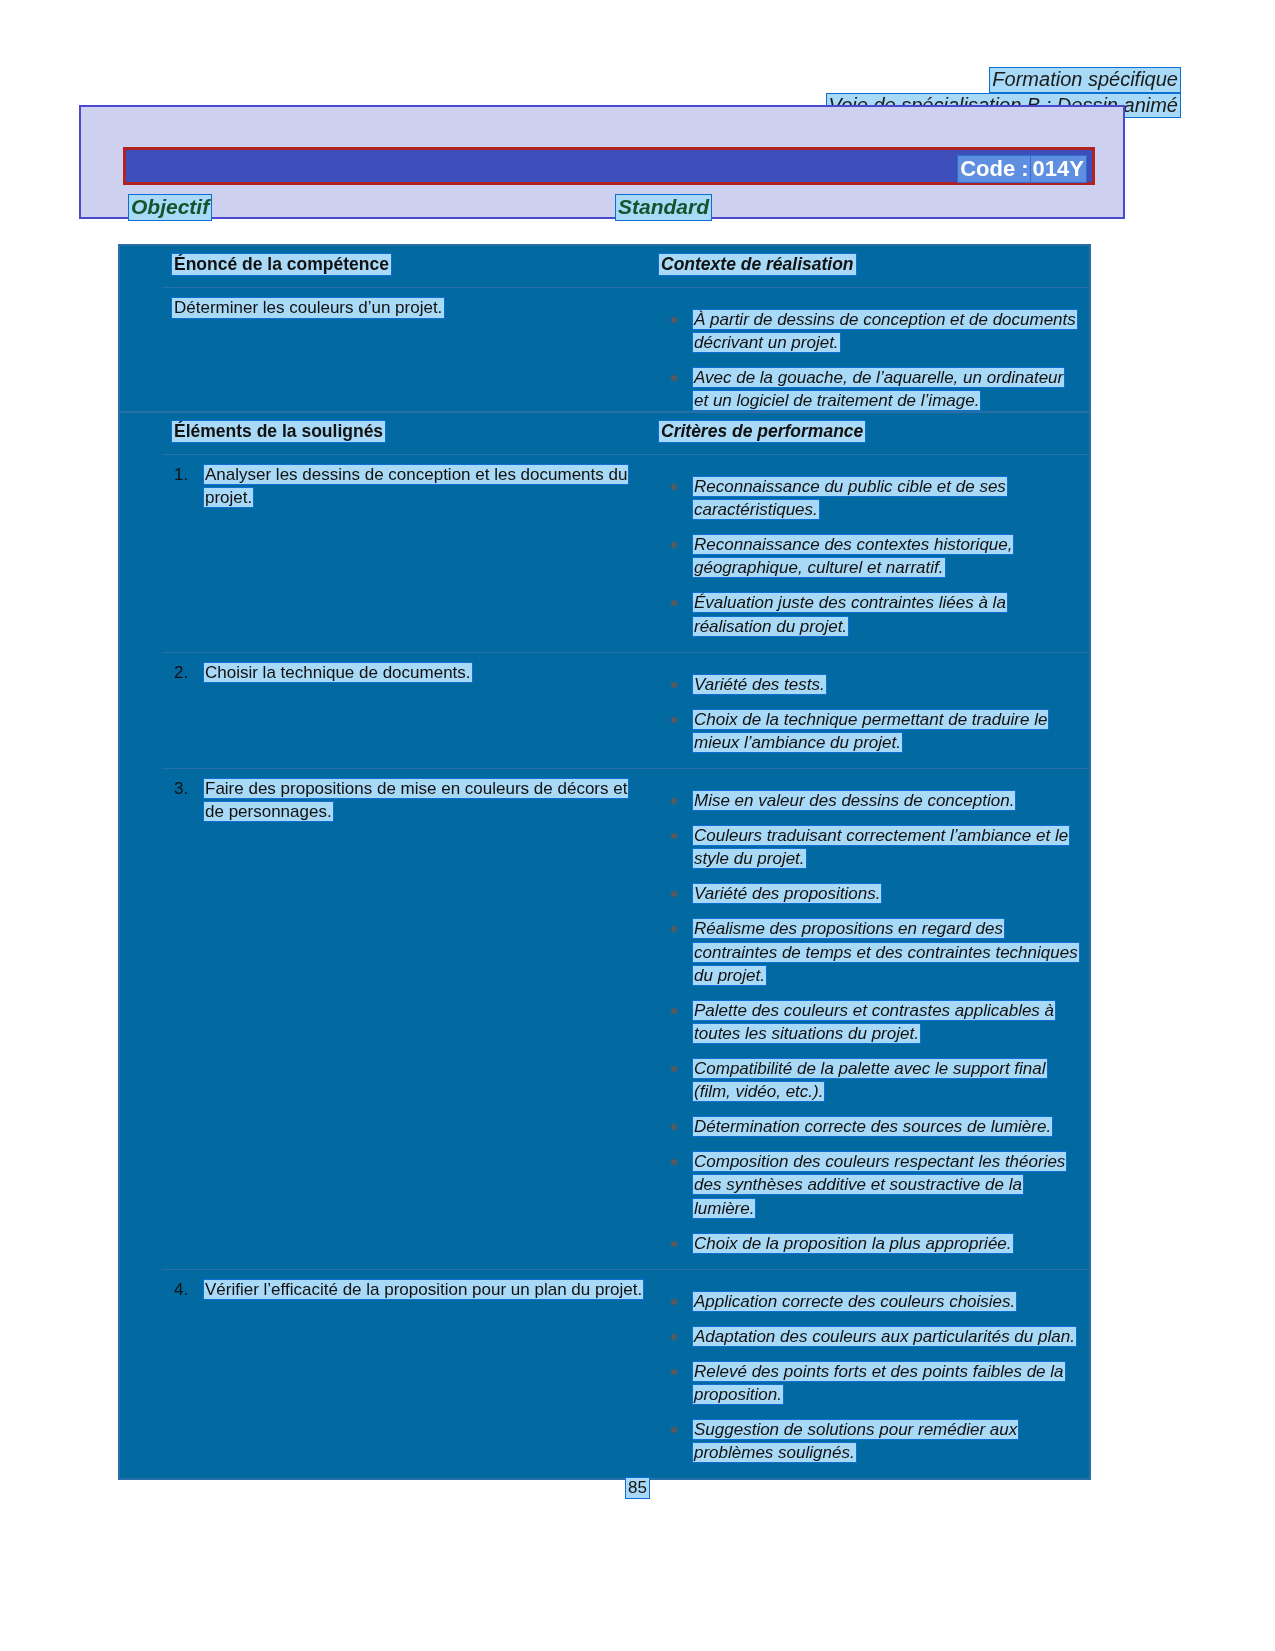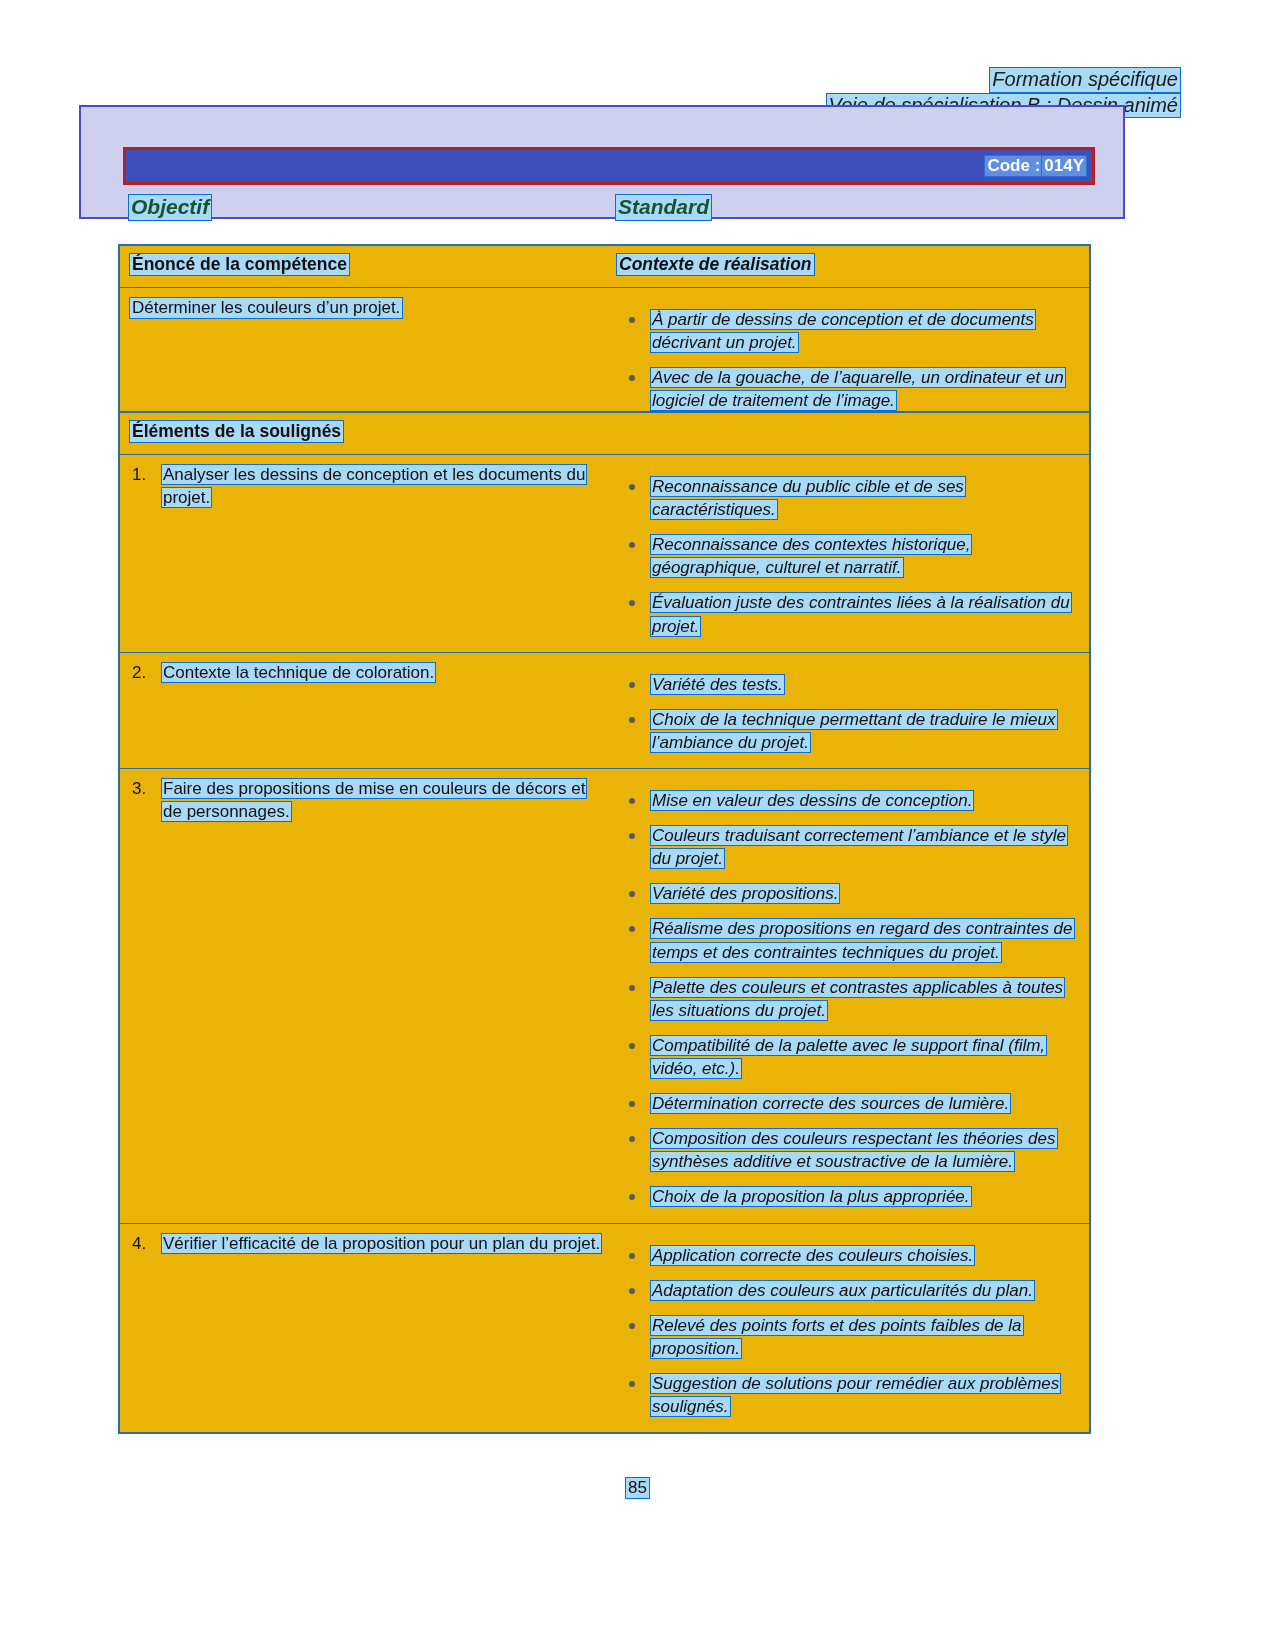--- a/index.html
+++ b/index.html
@@ -61,21 +61,21 @@
     width: 972px;
     height: 38px;
     background: #3c4fbb;
     border: 3px solid #b22222;
     box-sizing: border-box;
   }
   .code-text {
     position: absolute;
     right: 6px;
     top: 6px;
-    font-size: 17px;
+    font-size: 22px;
     font-weight: bold;
     color: #ffffff;
   }
   .code-text .hilite {
     background: #5f8fe0;
     outline: 1px solid #2f6fd0;
     color: #ffffff;
   }
   .objstd {
     position: absolute;
@@ -99,21 +99,22 @@
     color: #14532d;
   }
 
   
   .tbl {
     position: absolute;
     left: 118px;
     width: 973px;
     border: 2px solid #2a6ea8;
     box-sizing: border-box;
-    background: #eab308;
+    background: #0369a1;
+    padding-left: 42px;
   }
   #tbl-1 { top: 244px; }
   #tbl-2 { top: 411px; }
 
   .row {
     display: flex;
     border-bottom: 1px solid #2a6ea8;
   }
   .row:last-child { border-bottom: none; }
   .cell-left {
@@ -271,20 +272,25 @@
   </div>
 
   <div class="tbl" id="tbl-2">
 
     <div class="row">
       <div class="cell-left">
         <div class="hdr-text">
           <span class="hilite">Éléments de la soulignés</span>
         </div>
       </div>
+      <div class="cell-right">
+        <div class="hdr-text">
+          <span class="hilite">Critères de performance</span>
+        </div>
+      </div>
     </div>
 
     <div class="row">
       <div class="cell-left">
         <ol class="numlist">
           <li>
             <span class="num">1.</span>
             <span class="hilite">Analyser les dessins de conception et les documents du projet.</span>
           </li>
         </ol>
@@ -296,21 +302,21 @@
           <li><span class="hilite">Évaluation juste des contraintes liées à la réalisation du projet.</span></li>
         </ul>
       </div>
     </div>
 
     <div class="row">
       <div class="cell-left">
         <ol class="numlist">
           <li>
             <span class="num">2.</span>
-            <span class="hilite">Contexte la technique de coloration.</span>
+            <span class="hilite">Choisir la technique de documents.</span>
           </li>
         </ol>
       </div>
       <div class="cell-right">
         <ul class="bullets">
           <li><span class="hilite">Variété des tests.</span></li>
           <li><span class="hilite">Choix de la technique permettant de traduire le mieux l’ambiance du projet.</span></li>
         </ul>
       </div>
     </div>

